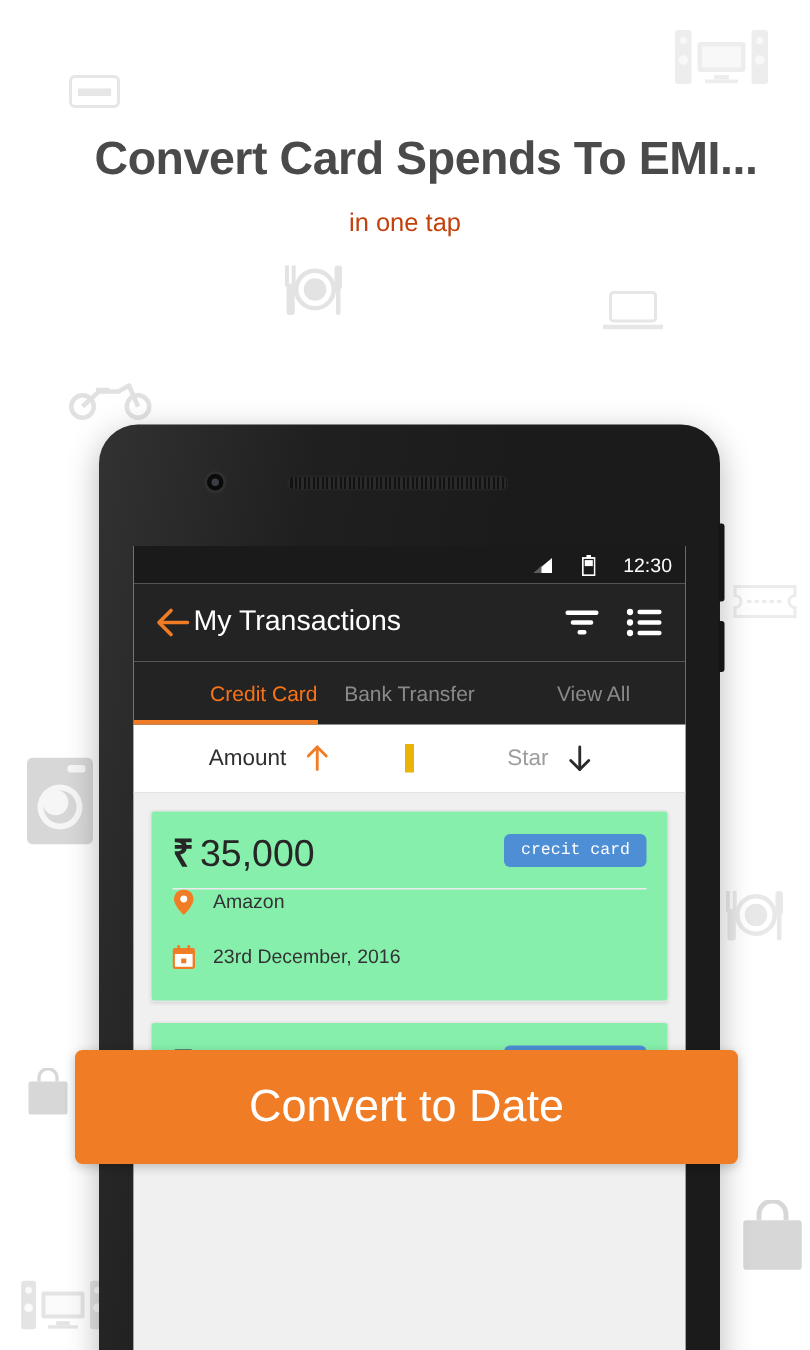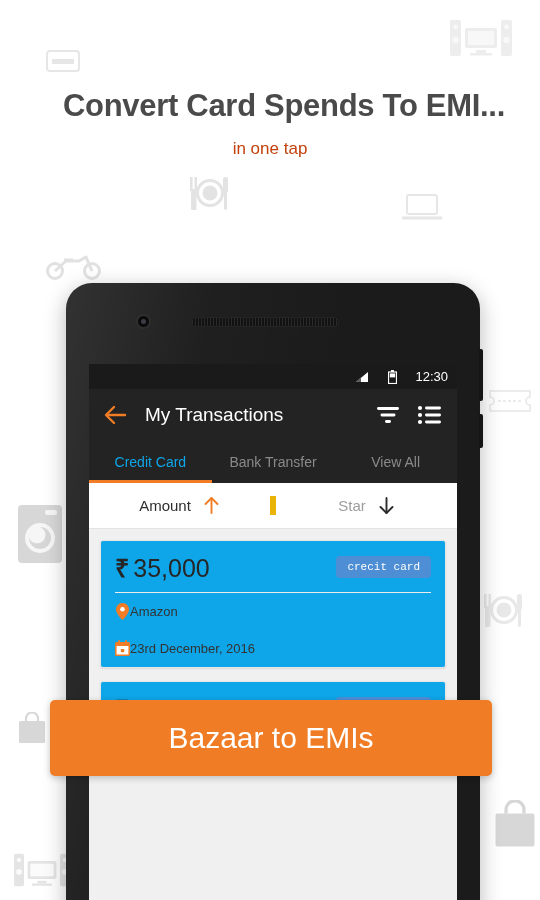--- a/index.html
+++ b/index.html
@@ -105,41 +105,41 @@
   
   #appbar {
     height: 52px;
     background: #232323;
     display: flex; align-items: center;
     padding: 0 14px;
   }
   #back-arrow { width: 26px; height: 26px; flex: 0 0 auto; cursor: pointer; }
   #appbar-title {
     color: #ffffff; font-size: 19px;
-    margin-left: 16px; flex: 1 1 auto;
+    flex: 1 1 auto;
     white-space: nowrap;
   }
   .appbar-action { width: 26px; height: 26px; margin-left: 16px; cursor: pointer; }
 
   
   #tabs {
     height: 42px;
     background: #232323;
     display: flex; align-items: stretch;
     position: relative;
   }
   .tab {
     flex: 1 1 0;
     display: flex; align-items: center; justify-content: center;
     font-size: 14px;
     color: #8a8a8a;
     cursor: pointer;
     position: relative;
   }
-  .tab.active { color: #0ea5e9; }
+  .tab.active { color: #f97316; justify-content: flex-end; }
   .tab.active::after {
     content: "";
     position: absolute; left: 0; right: 0; bottom: 0;
     height: 3px; background: #f07d26;
   }
 
   
   #sortbar {
     height: 46px;
     background: #ffffff;
@@ -158,21 +158,21 @@
   .sort-label-idle { color: #9d9d9d; }
 
   
   #list {
     background: #f0f0f0;
     padding: 11px 11px 0 11px;
     height: 395px;
     overflow: hidden;
   }
   .txn-card {
-    background: #0ea5e9;
+    background: #86efac;
     border-radius: 3px;
     border: 1px solid #e6e6e6;
     box-shadow: 0 1px 2px rgba(0,0,0,0.09);
     padding: 0 14px;
     margin-bottom: 13px;
   }
   .txn-top {
     display: flex; align-items: center; justify-content: space-between;
     height: 52px;
     border-bottom: 1px solid #ececec;
@@ -182,22 +182,23 @@
   .txn-badge {
     background: #4e8ed4;
     color: #ffffff;
     font-size: 11px;
     border-radius: 4px;
     padding: 5px 11px;
     white-space: nowrap;
     font-family: Liberation Mono, monospace;
   }
   .txn-row {
-    display: flex; align-items: center;
+    display: flex; align-items: flex-start;
     height: 37px;
+    gap: 12px;
   }
   .txn-row-text { font-size: 13px; color: #333333; }
   .mini-icon { width: 15px; height: 17px; flex: 0 0 auto; }
 
   
   #cta {
     position: absolute;
     left: 50px; top: 700px;
     width: 442px; height: 76px;
     background: #f07d26;
@@ -439,16 +440,16 @@
             </svg>
             <span class="txn-row-text">Star Bazaar</span>
           </div>
         </div>
 
       </div>
     </div>
   </div>
 
   <div id="cta">
-    <span>Bazaar to EMIs</span>
+    <span>Convert to Date</span>
   </div>
 
 </div>
 
 </body></html>

